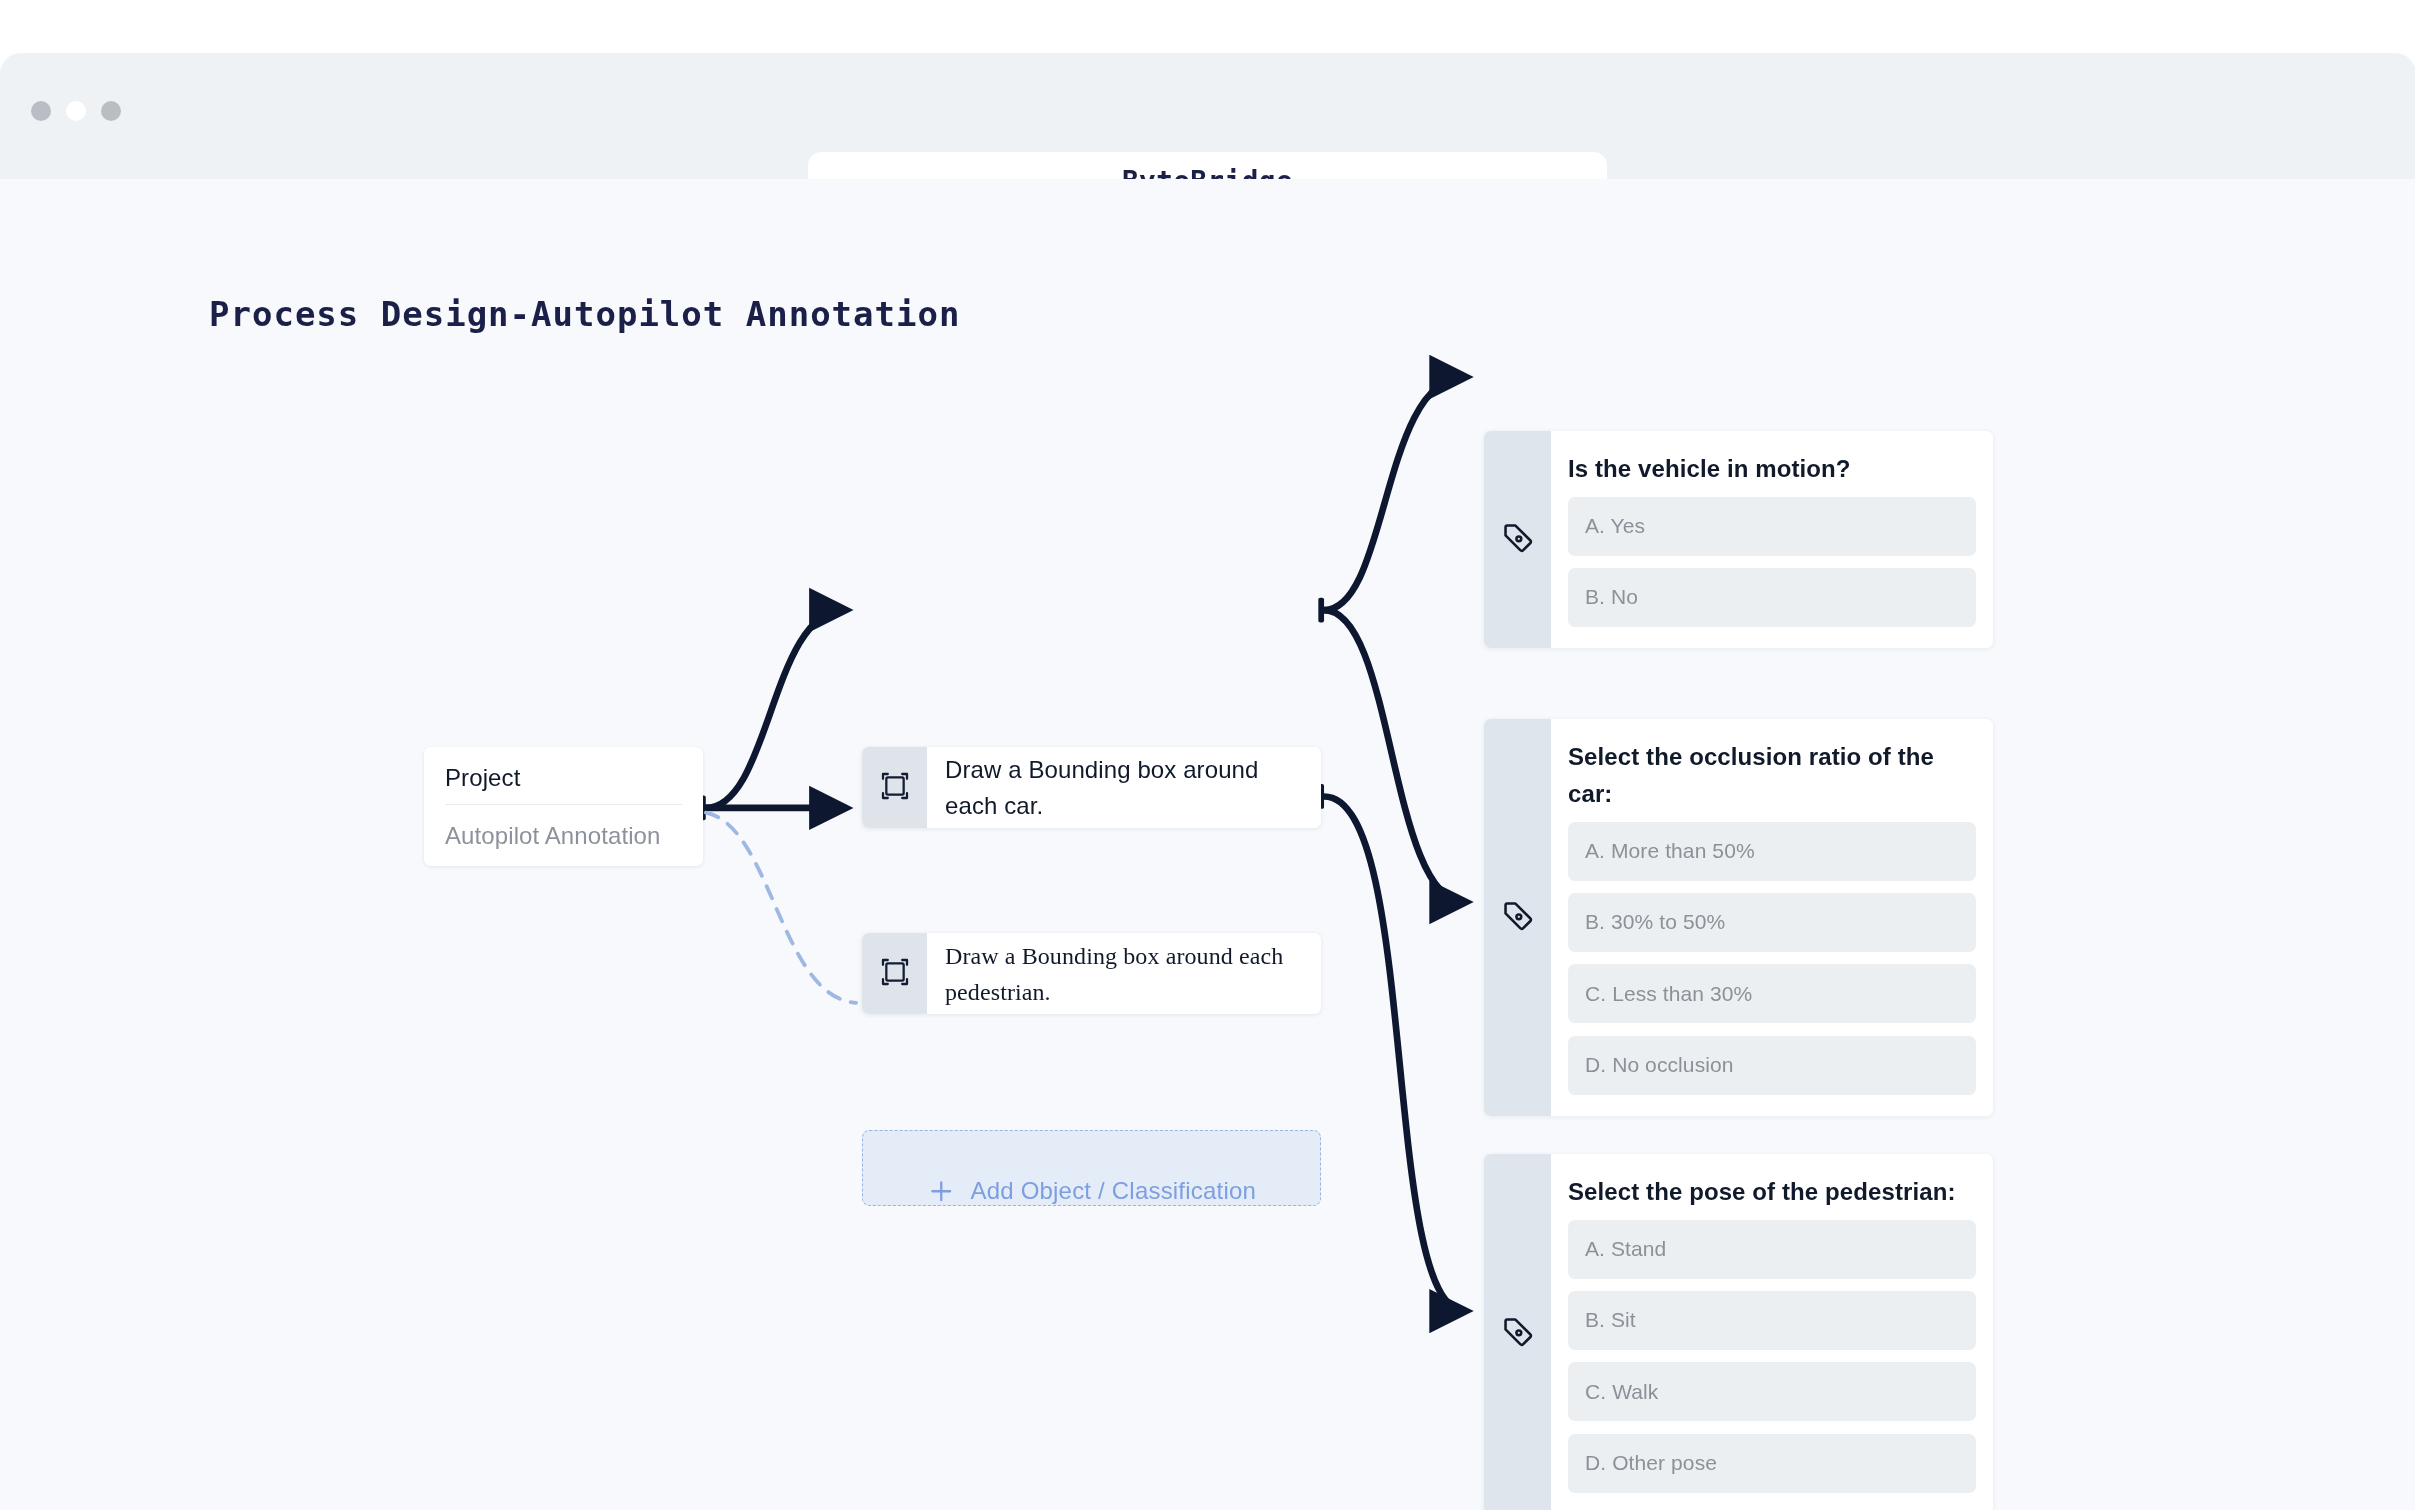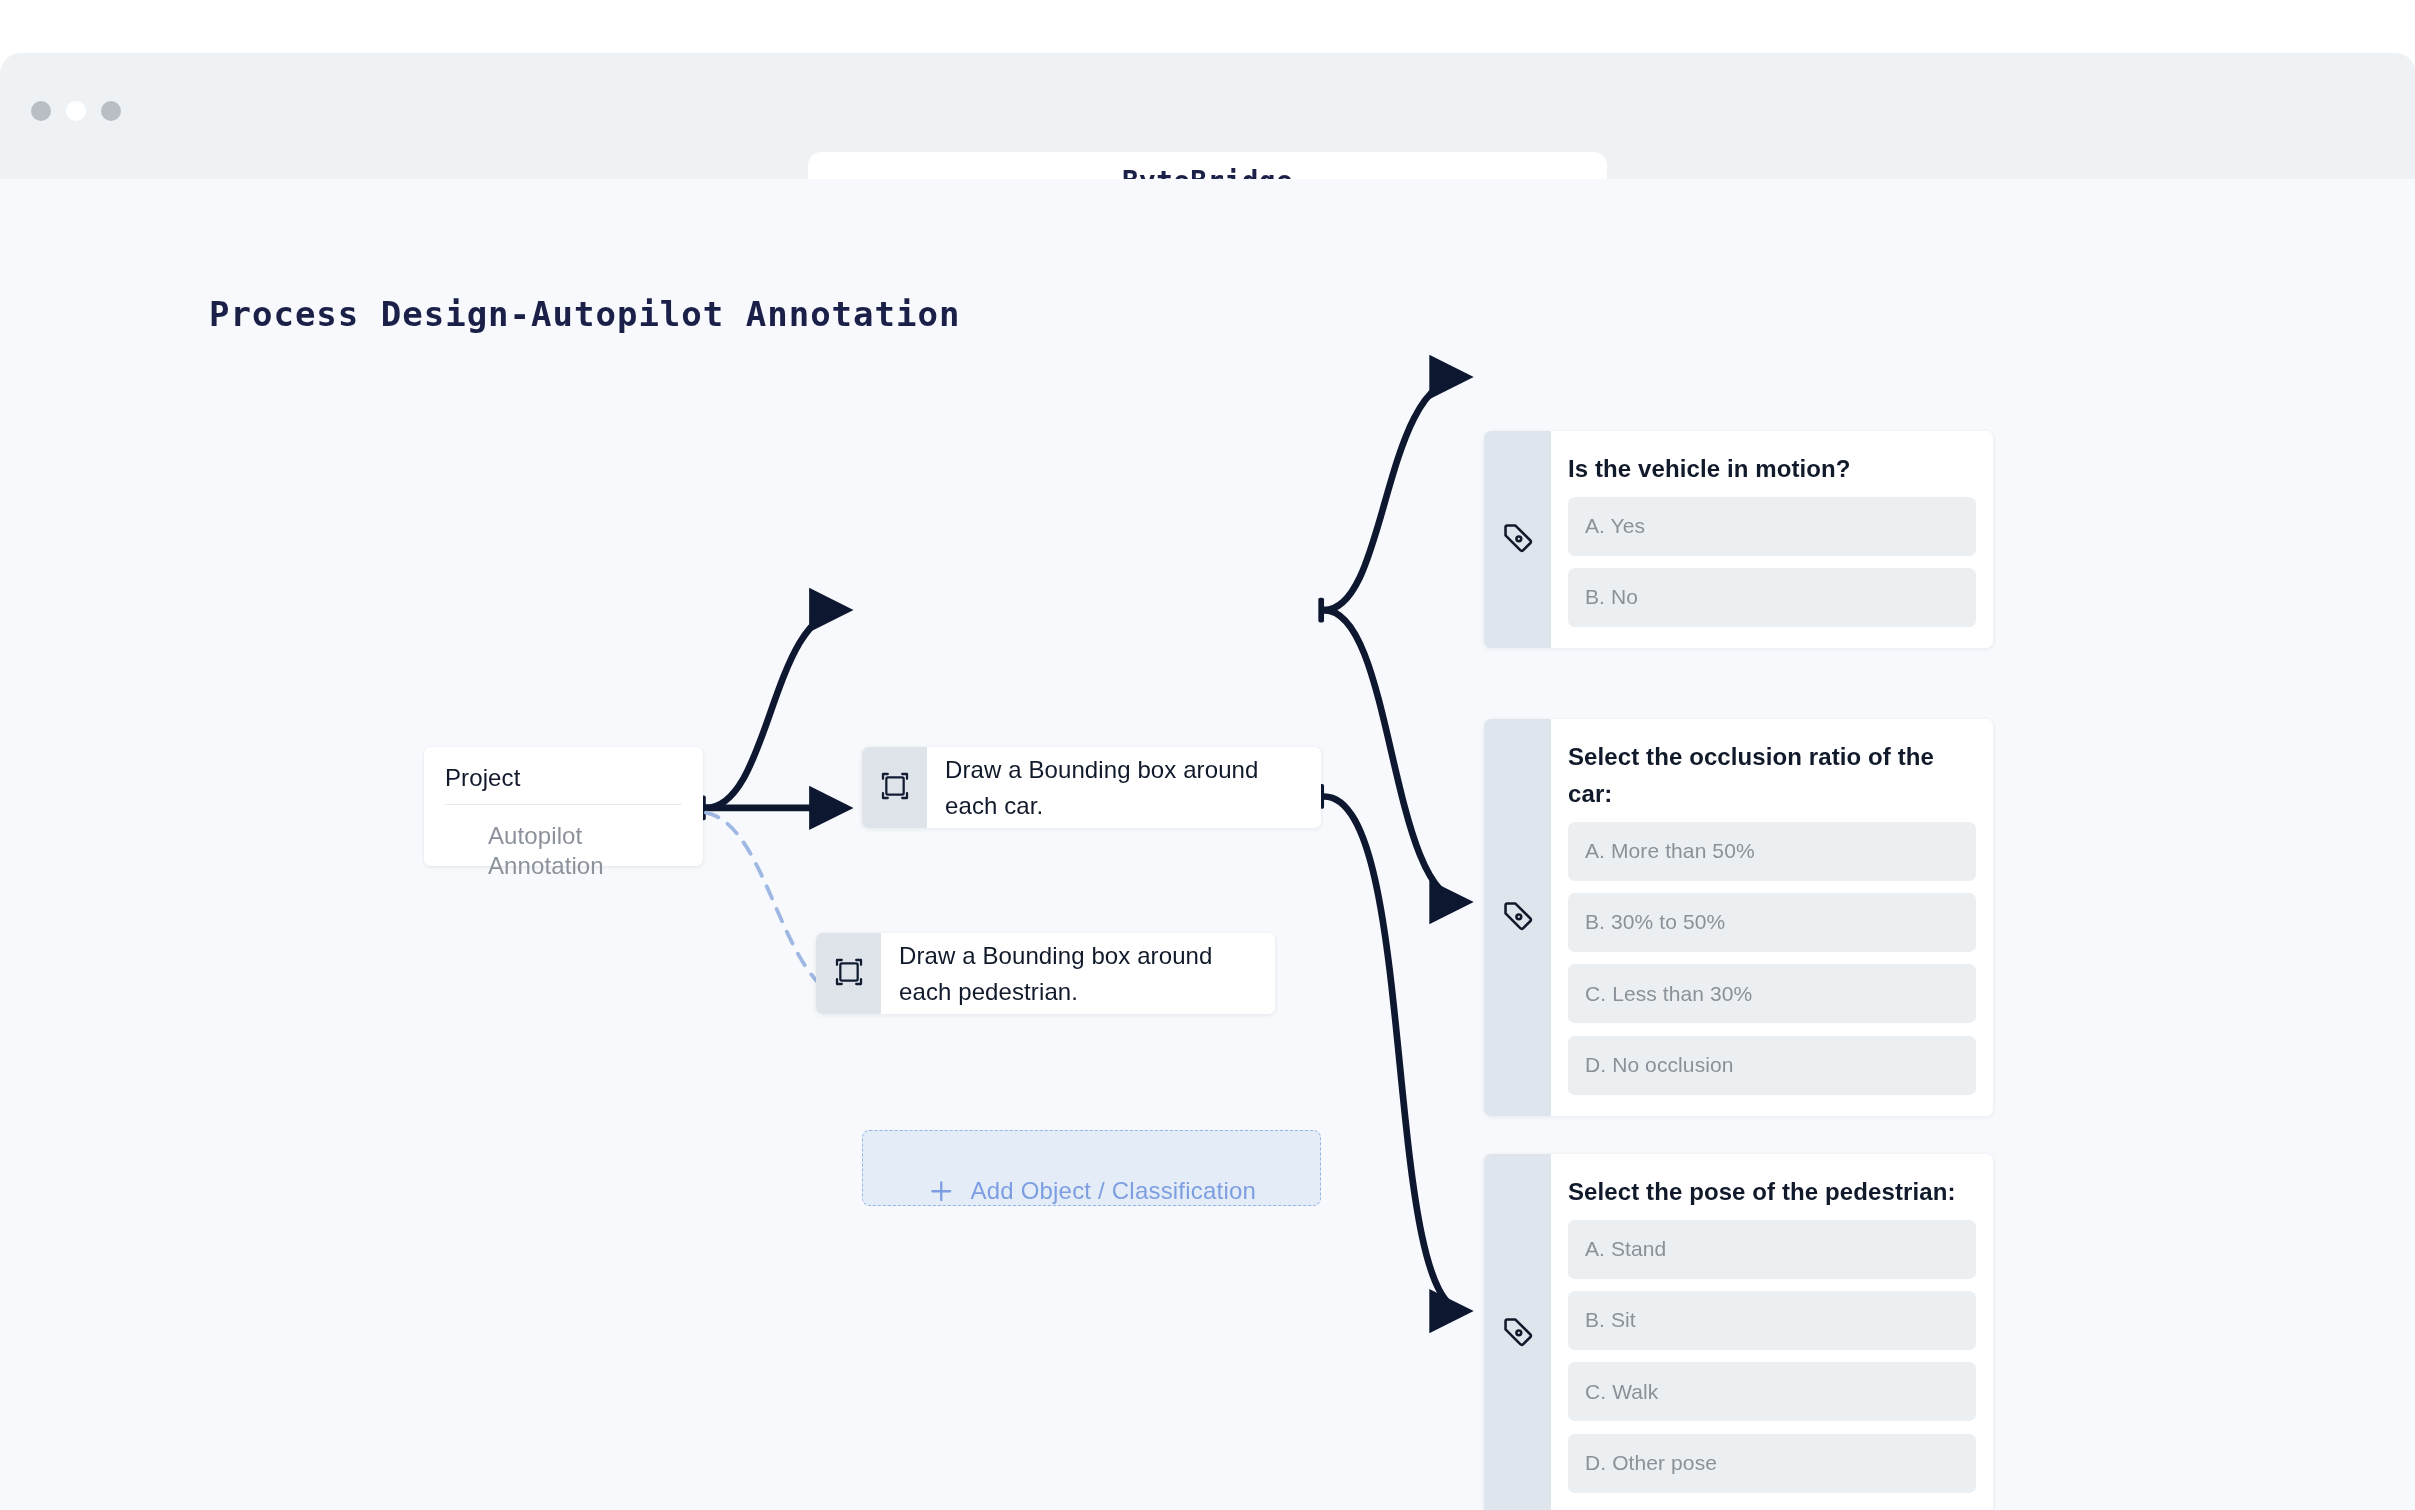--- a/index.html
+++ b/index.html
@@ -125,37 +125,36 @@
     height: 1px;
     background: #e7eaee;
     width: 100%;
   }
   .project-sub {
     margin-top: 16px;
     font-size: 24px;
     color: #8c929b;
     line-height: 30px;
     letter-spacing: 0.1px;
-    margin-left: 43px;
   }
 
   
   .task-node {
     position: absolute;
     width: 459px;
     height: 81px;
     background: #ffffff;
     border-radius: 6.7px;
     box-shadow: 0 1px 4.8px rgba(30,45,80,0.09);
     display: flex;
     align-items: stretch;
     overflow: hidden;
   }
   .task-node-1 { left: 862px; top: 568px; }
-  .task-node-2 { left: 816px; top: 754px; }
+  .task-node-2 { left: 862px; top: 754px; font-family: Liberation Serif, serif; }
 
   .task-icon-panel {
     width: 65px;
     flex: 0 0 65px;
     background: #dfe4ea;
     display: flex;
     align-items: center;
     justify-content: center;
   }
   .task-label {

